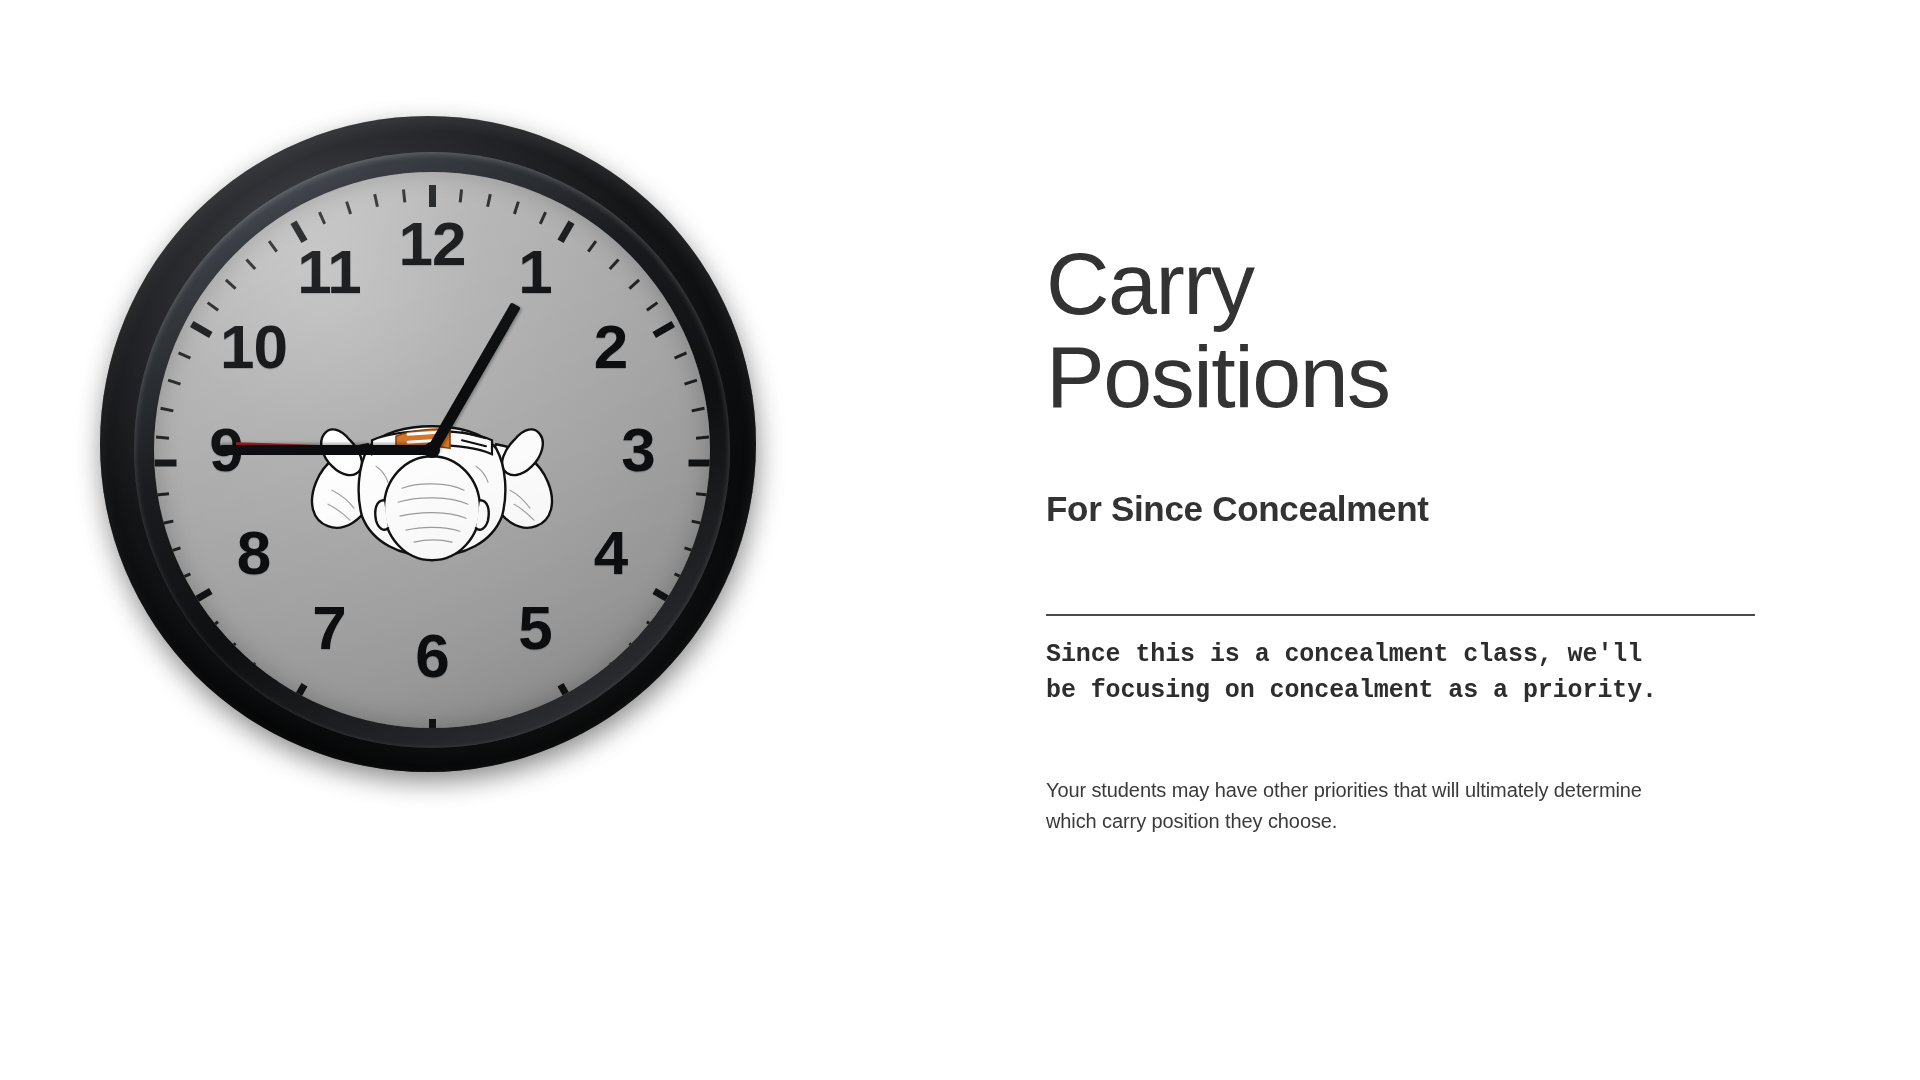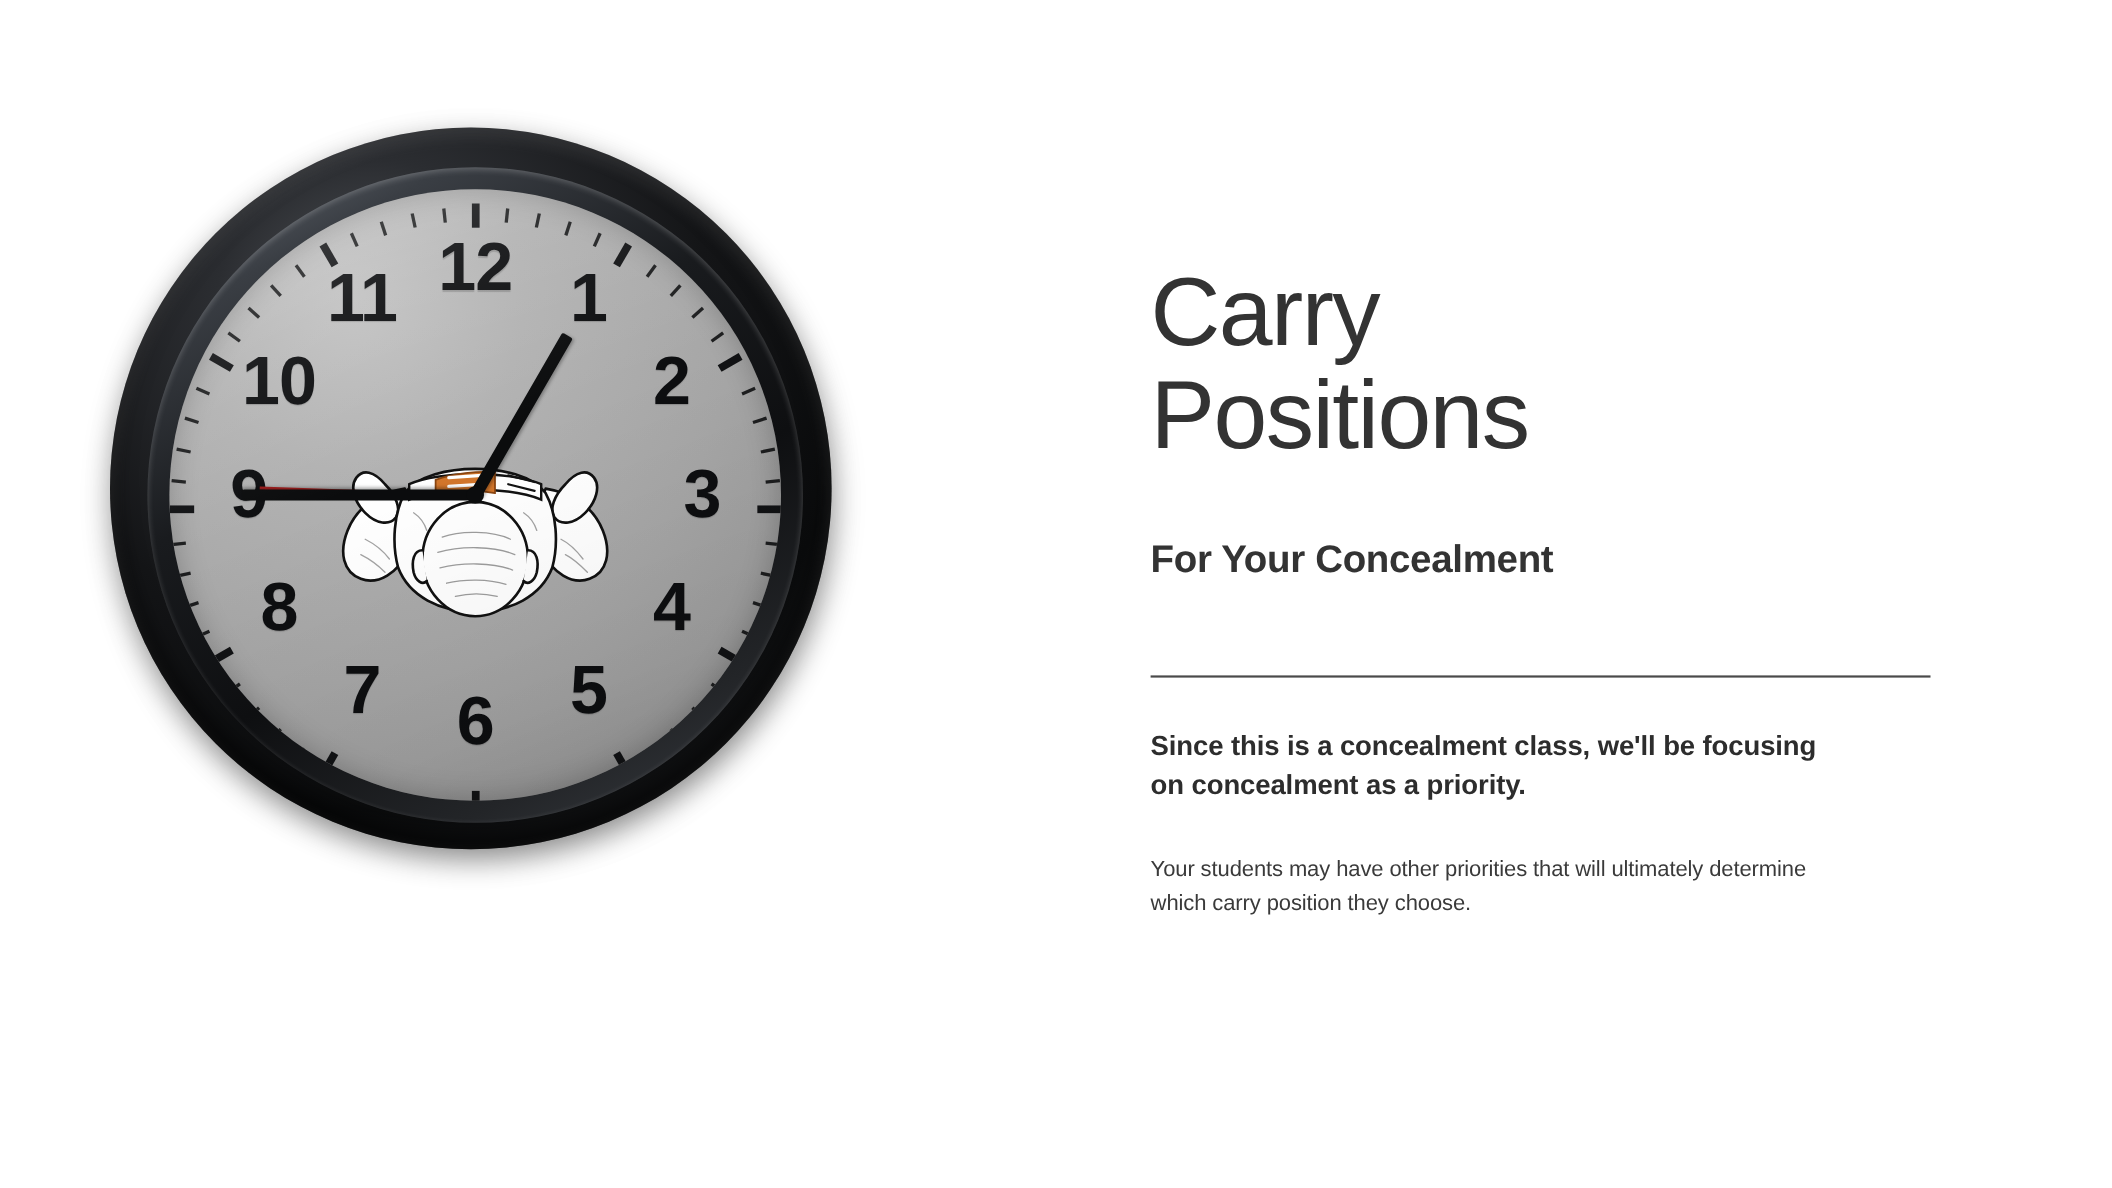--- a/index.html
+++ b/index.html
@@ -220,24 +220,24 @@
     position: absolute;
     top: 614px;
     left: 0;
     width: 709px;
     height: 0;
     border-top: 2px solid #4a4a4a;
   }
 
   .body-bold {
     position: absolute;
-    top: 636px;
+    top: 612px;
     left: 0;
     width: 640px;
-    font-family: Liberation Sans, sans-serif;
+    font-family: Liberation Mono, monospace;
     font-weight: 700;
     font-size: 25px;
     line-height: 1.42;
     letter-spacing: -0.1px;
     color: #2d2d2d;
   }
 
   .body-regular {
     position: absolute;
     top: 755px;
@@ -393,21 +393,21 @@
         <div class="glass-sheen"></div>
       </div>
     </div>
   </div>
 
   <div class="content">
 
     <h1 class="title">Carry
 Positions</h1>
 
-    <h2 class="subtitle">For Your Concealment</h2>
+    <h2 class="subtitle">For Since Concealment</h2>
 
     <div class="divider"></div>
 
     <p class="body-bold">Since this is a concealment class, we'll be focusing on concealment as a priority.</p>
 
     <p class="body-regular">Your students may have other priorities that will ultimately determine which carry position they choose.</p>
 
   </div>
 </div>
 

